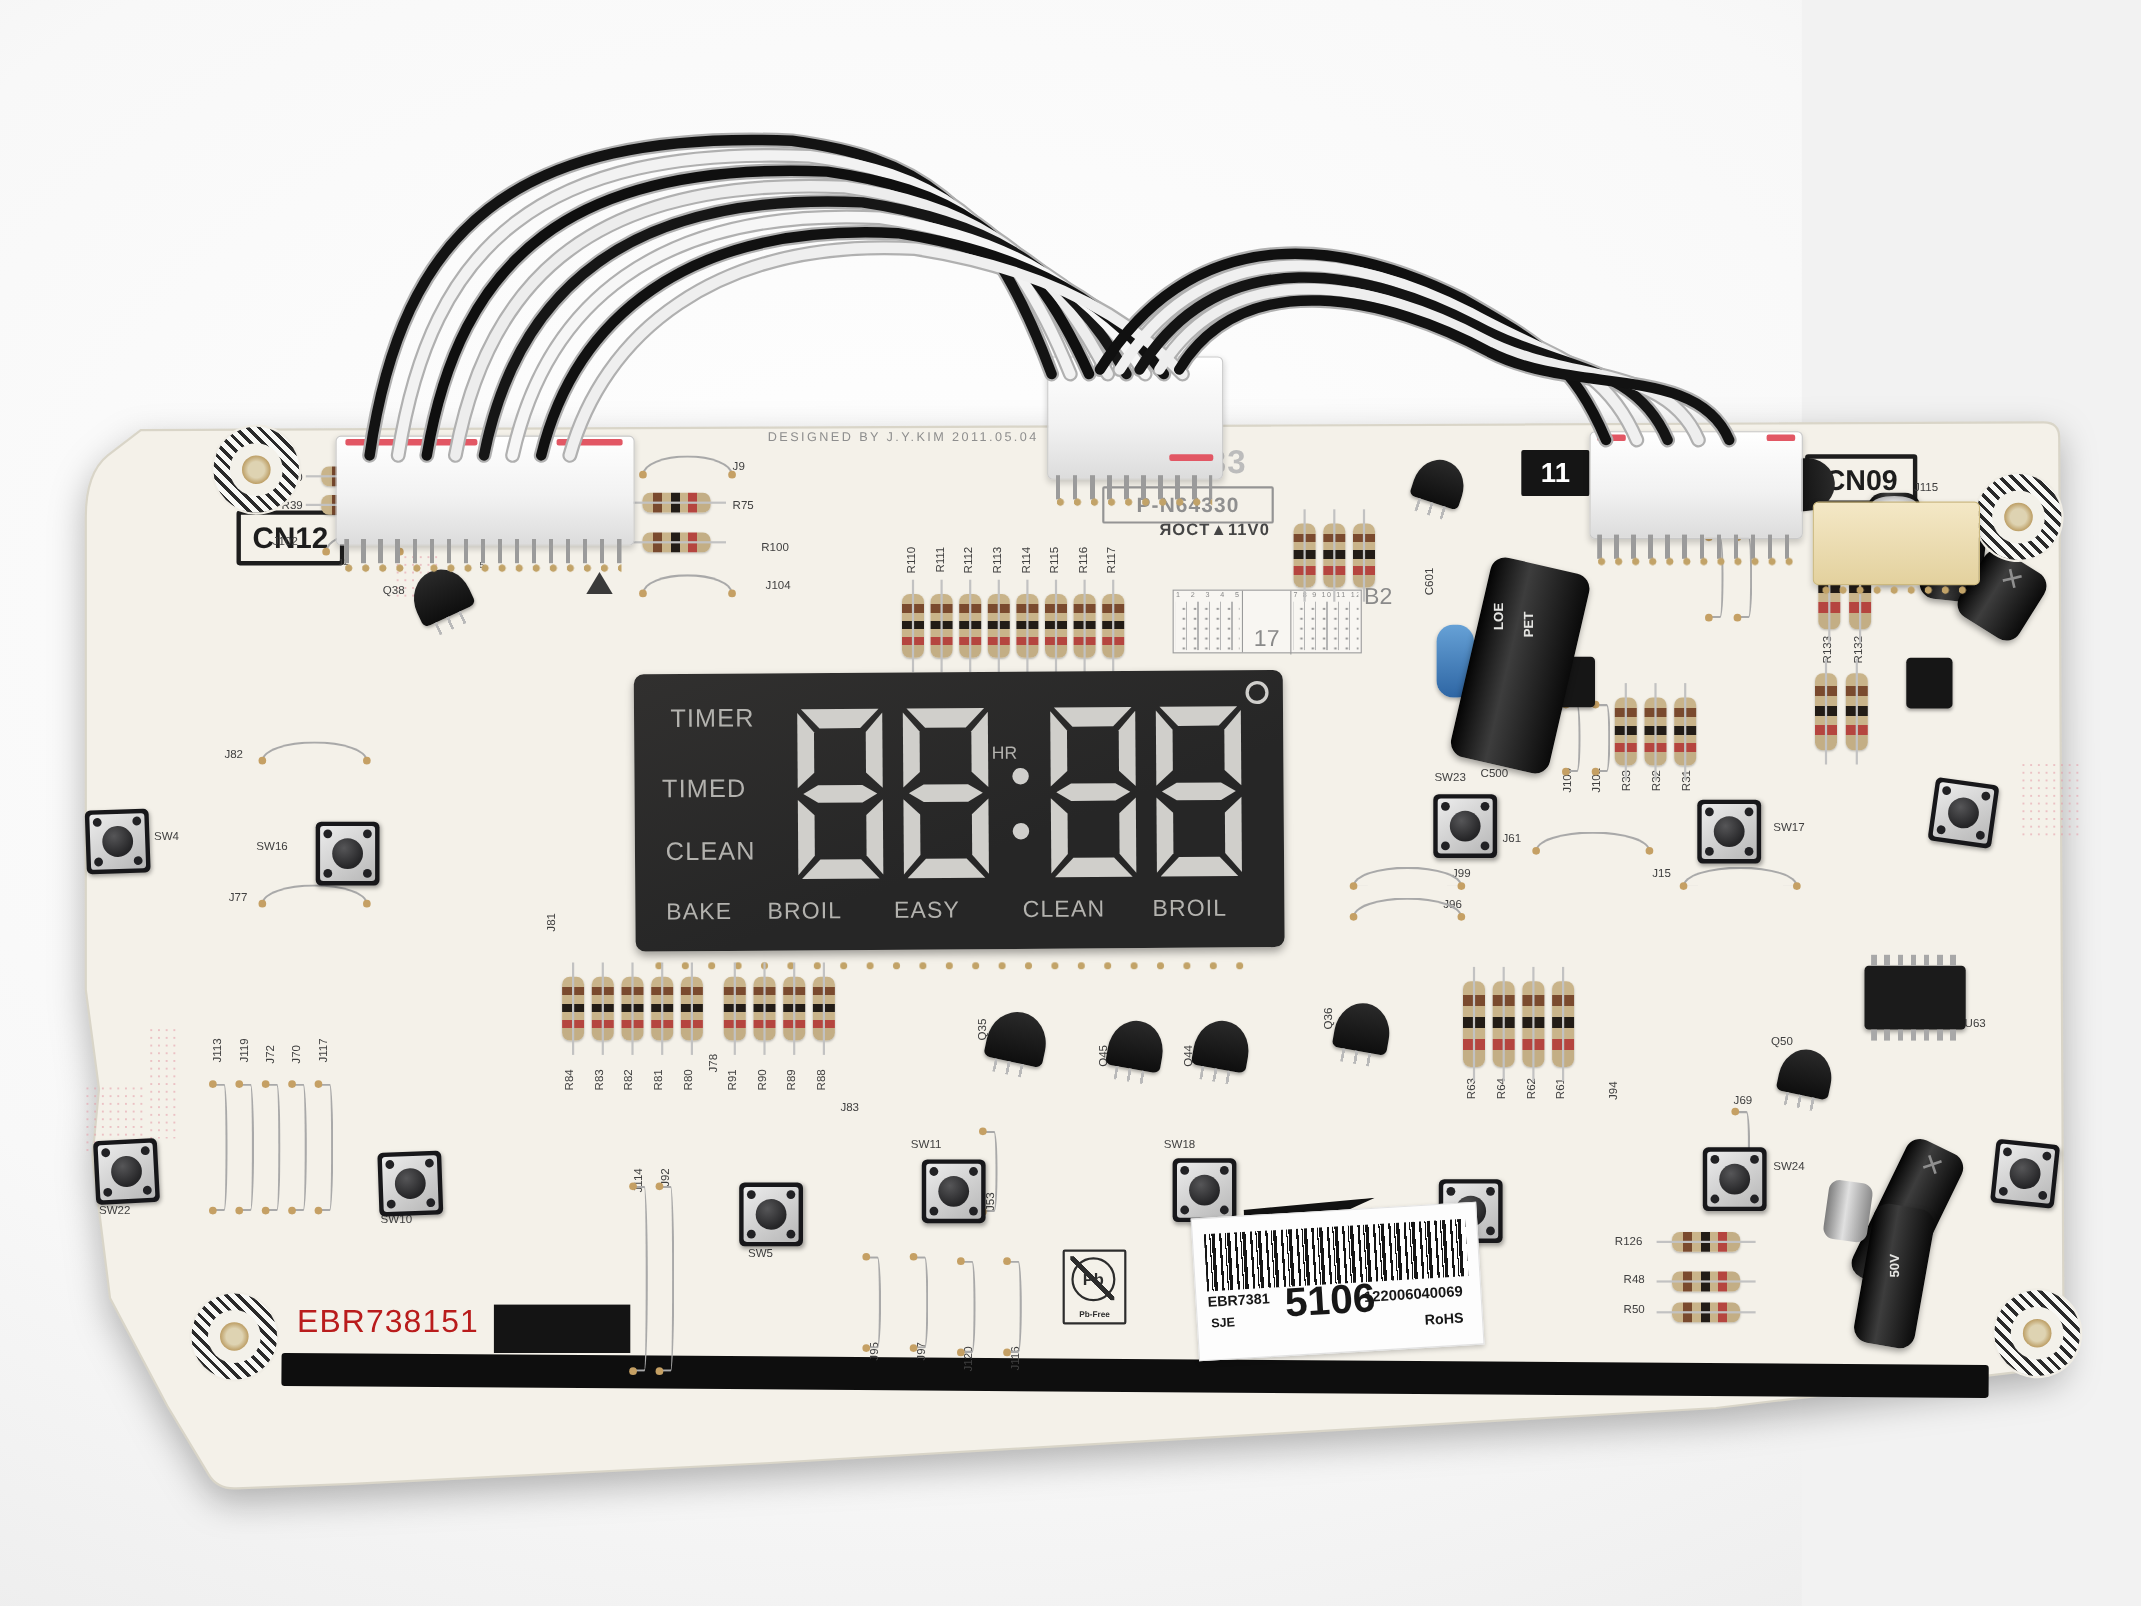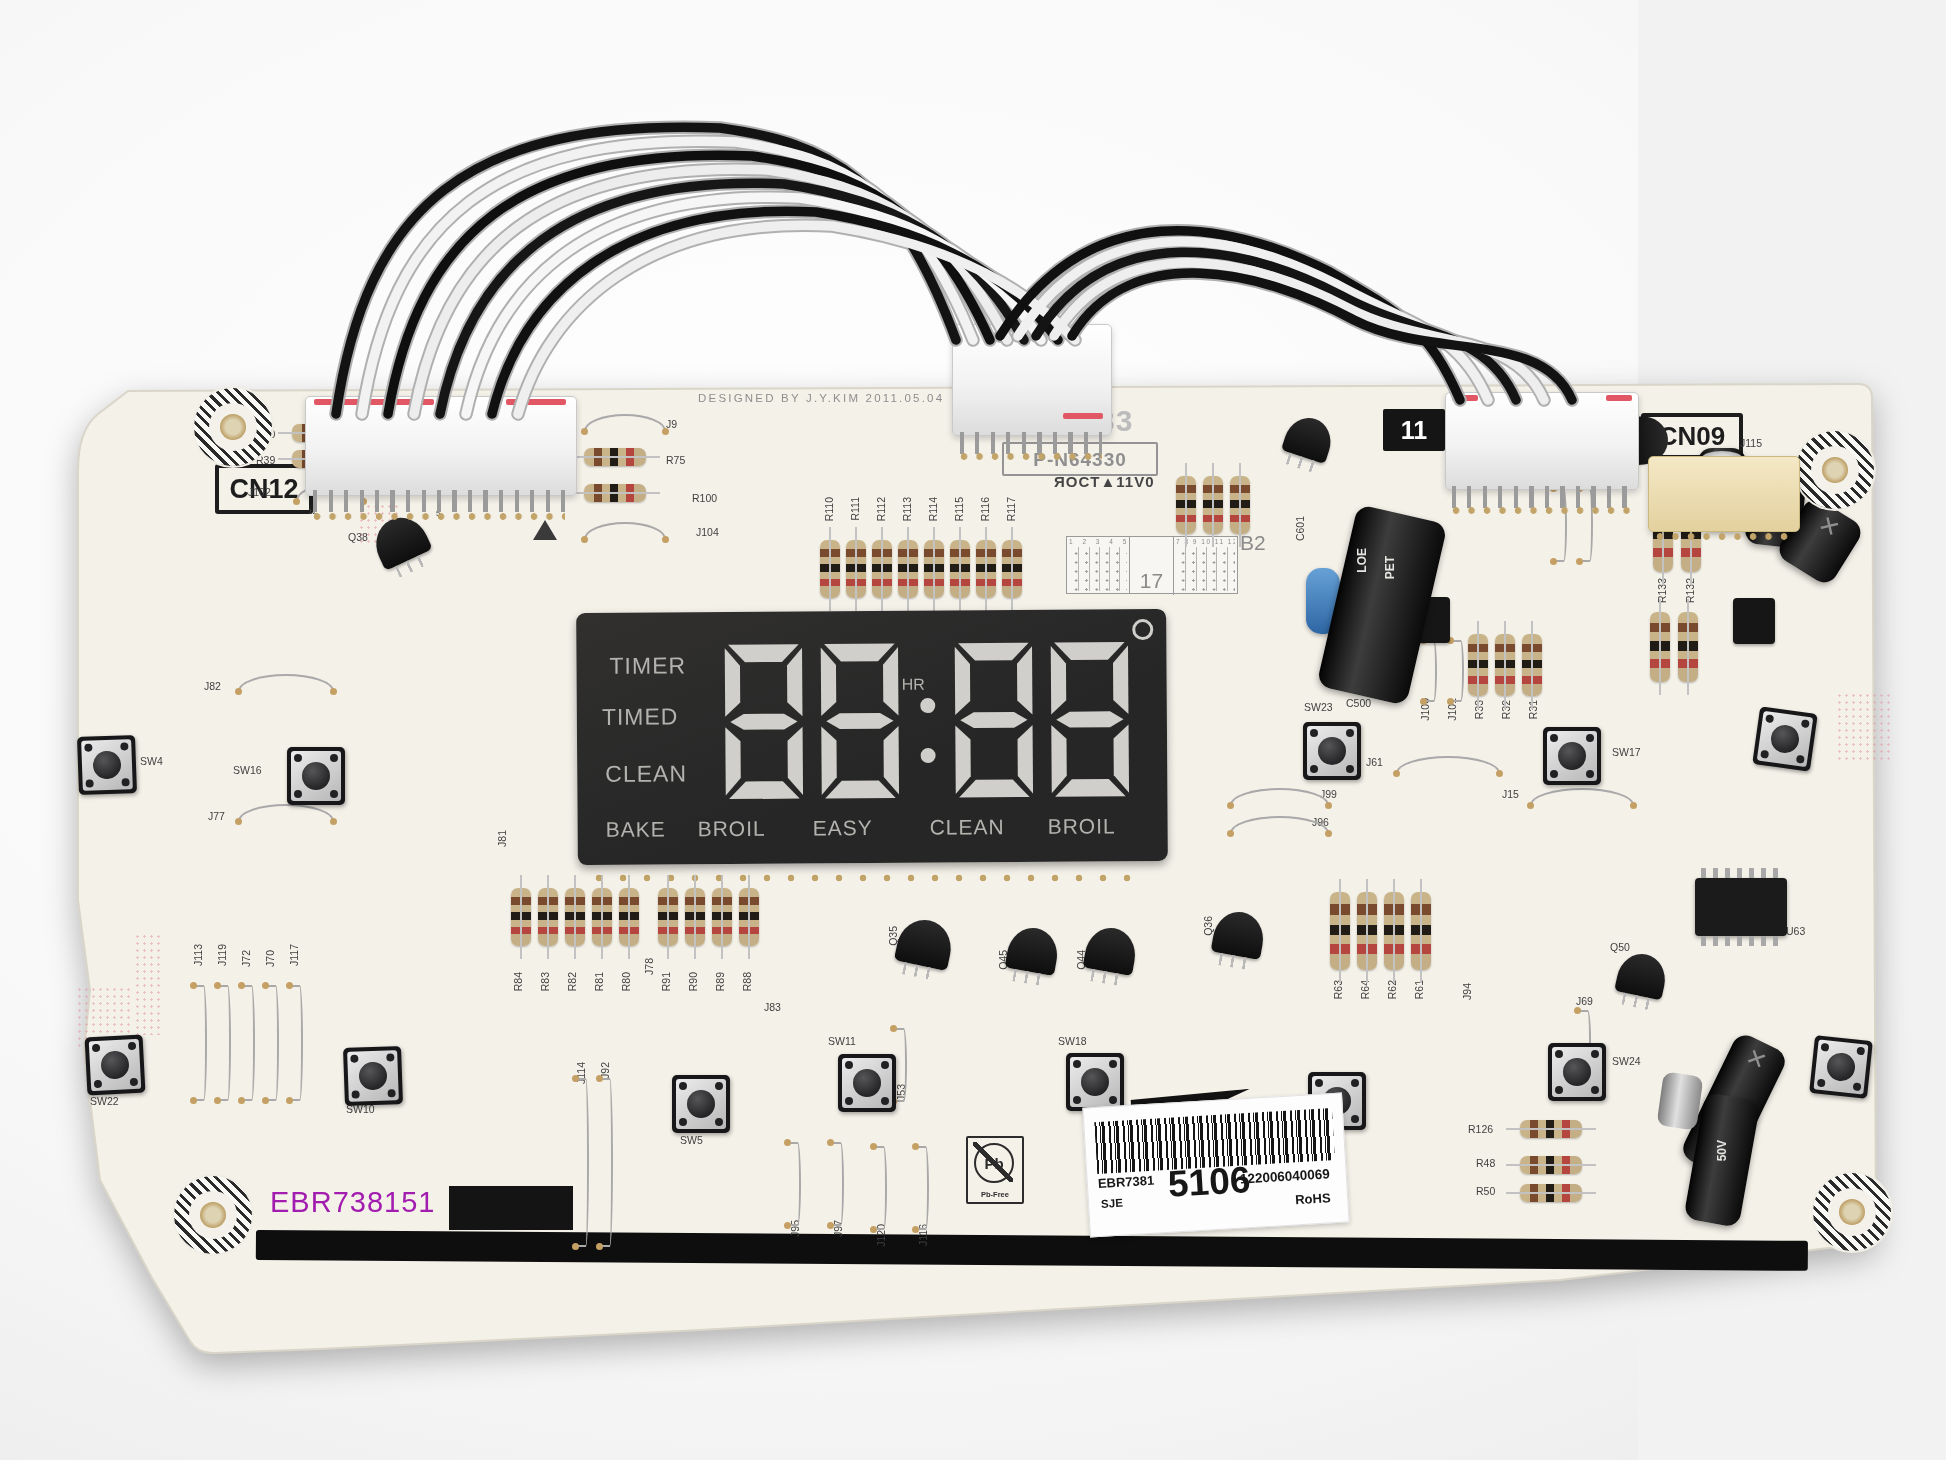--- a/index.html
+++ b/index.html
@@ -190,21 +190,21 @@
     </div>
   <div class="cyl" style="left:1694px;top:1096px;width:56px;height:128px;transform:rotate(10deg);"></div>
   <div class="cylsilver" style="left:1660px;top:1074px;width:40px;height:54px;transform:rotate(8deg);"></div>
   <div class="dip" style="left:1695px;top:878px;"></div>
   <div class="blksq" style="left:1408px;top:597px;"></div>
   <div class="blksq" style="left:1733px;top:598px;"></div>
   <div class="trimark" style="left:533px;top:520px;"></div>
   <div class="abs" style="left:595px;top:874px;width:550px;height:8px;z-index:7;background:radial-gradient(circle at 4px 4px,#c2a368 3px,rgba(0,0,0,0) 3.6px) 0 0/24px 8px repeat-x;"></div>
 
   <div class="display">
-    <span class="rw" style="left:33px;top:40px;">TIMER</span>
+    <span class="rw" style="left:33px;top:27px;">TIMER</span>
     <span class="rw" style="left:25px;top:91px;">TIMED</span>
     <span class="rw" style="left:28px;top:148px;">CLEAN</span>
     <span class="md" style="left:28px;">BAKE</span>
     <span class="md" style="left:120px;">BROIL</span>
     <span class="md" style="left:235px;">EASY</span>
     <span class="md" style="left:352px;">CLEAN</span>
     <span class="md" style="left:470px;">BROIL</span>
     <div class="deg"></div>
     <svg style="position:absolute;left:139px;top:29px;" width="450" height="162" viewBox="0 0 450 162">
       <defs>
@@ -244,21 +244,21 @@
   <div class="conn" style="left:1445px;top:392px;width:192px;height:96px;">
     <div class="red" style="left:6px;width:26px;"></div>
     <div class="red" style="left:160px;width:26px;"></div>
   </div>
   <div class="pinstrip" style="left:1452px;top:486px;width:178px;"></div>
   <div class="paddots" style="left:1452px;top:506px;width:178px;"></div>
 
   <div class="conn beige" style="left:1648px;top:456px;width:150px;height:74px;"></div>
   <div class="paddots" style="left:1656px;top:532px;width:136px;"></div>
 
-  <div class="lbl" style="left:270px;top:1188px;font-size:29px;color:#a21caf;letter-spacing:1px;z-index:5;">EBR738151</div>
+  <div class="lbl" style="left:270px;top:1188px;font-size:29px;color:#b91c1c;letter-spacing:1px;z-index:5;">EBR738151</div>
   <div class="abs" style="left:449px;top:1186px;width:124px;height:44px;background:#141414;z-index:5;"></div>
   <div class="ebrbar"></div>
 
   <div class="wedge"></div>
   <div class="sticker">
     <div class="bars"></div>
     <span class="abs" style="left:10px;top:68px;font-size:13px;font-weight:700;">EBR7381</span>
     <span class="abs" style="left:12px;top:90px;font-size:11.5px;font-weight:700;">SJE</span>
     <span class="abs" style="left:80px;top:60px;font-size:37px;font-weight:700;">5106</span>
     <span class="abs" style="left:152px;top:72px;font-size:13.5px;font-weight:700;">122006040069</span>

